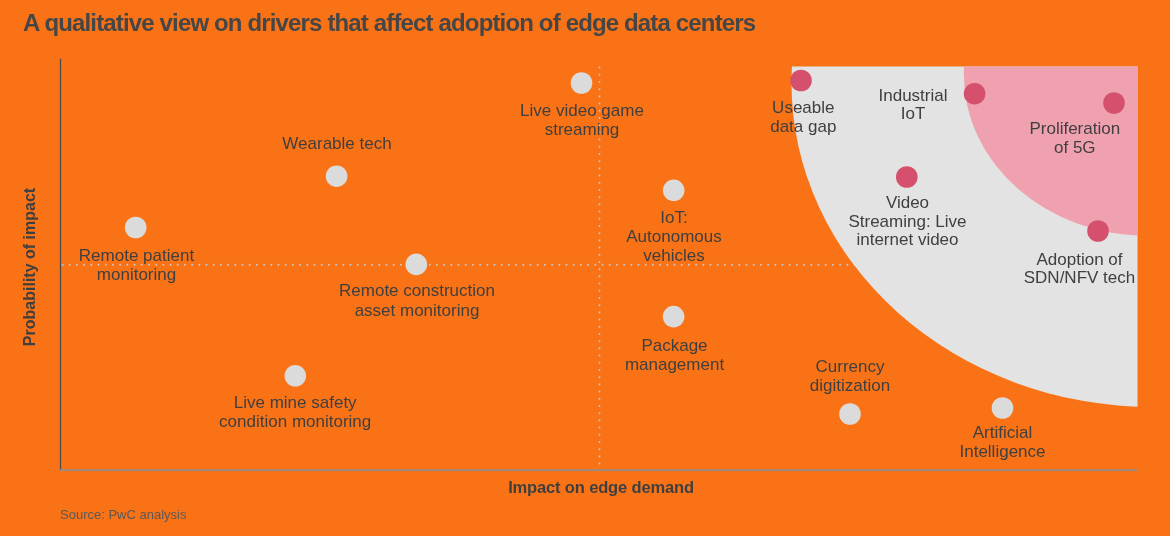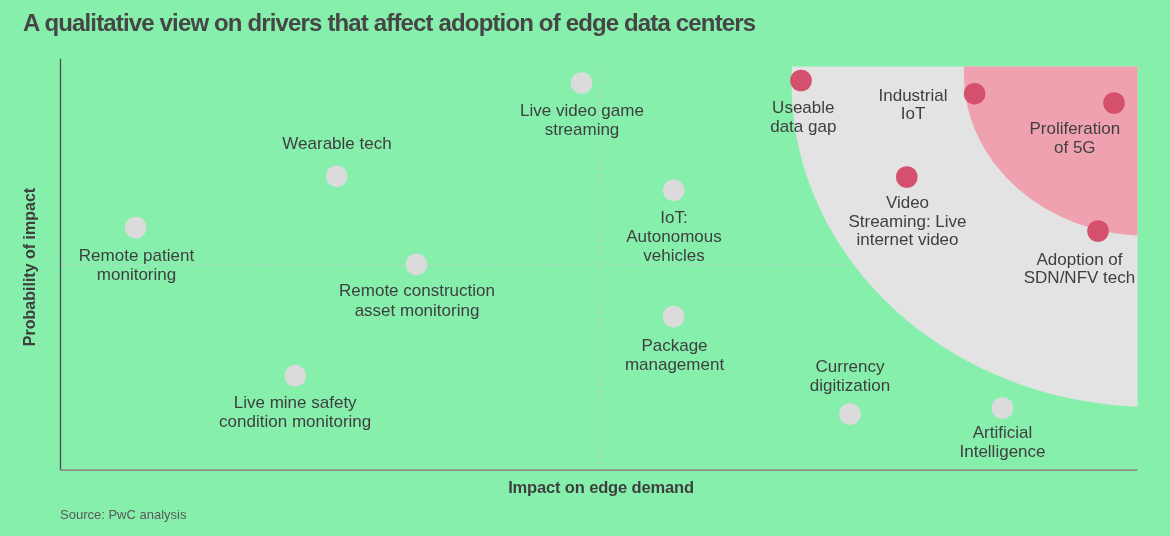--- a/index.html
+++ b/index.html
@@ -1,16 +1,16 @@
 <!DOCTYPE html>
 <html><head>
 <meta charset="utf-8">
 <style>
   html,body{margin:0;padding:0;background:#ffffff;}
-  #stage{position:relative;width:1170px;height:536px;background:#86efac;overflow:hidden;will-change:transform;}
+  #stage{position:relative;width:1170px;height:536px;background:#f97316;overflow:hidden;will-change:transform;}
   svg{display:block;}
   text{font-family:"Liberation Sans",sans-serif;}
 </style>
 </head>
 <body>
 <div id="stage">
 <svg width="1170" height="536" viewBox="0 0 1170 536" xmlns="http://www.w3.org/2000/svg">
 
   <text x="23" y="30.5" font-size="24" font-weight="bold" letter-spacing="-0.85" fill="#464646">A qualitative view on drivers that affect adoption of edge data centers</text>
 

